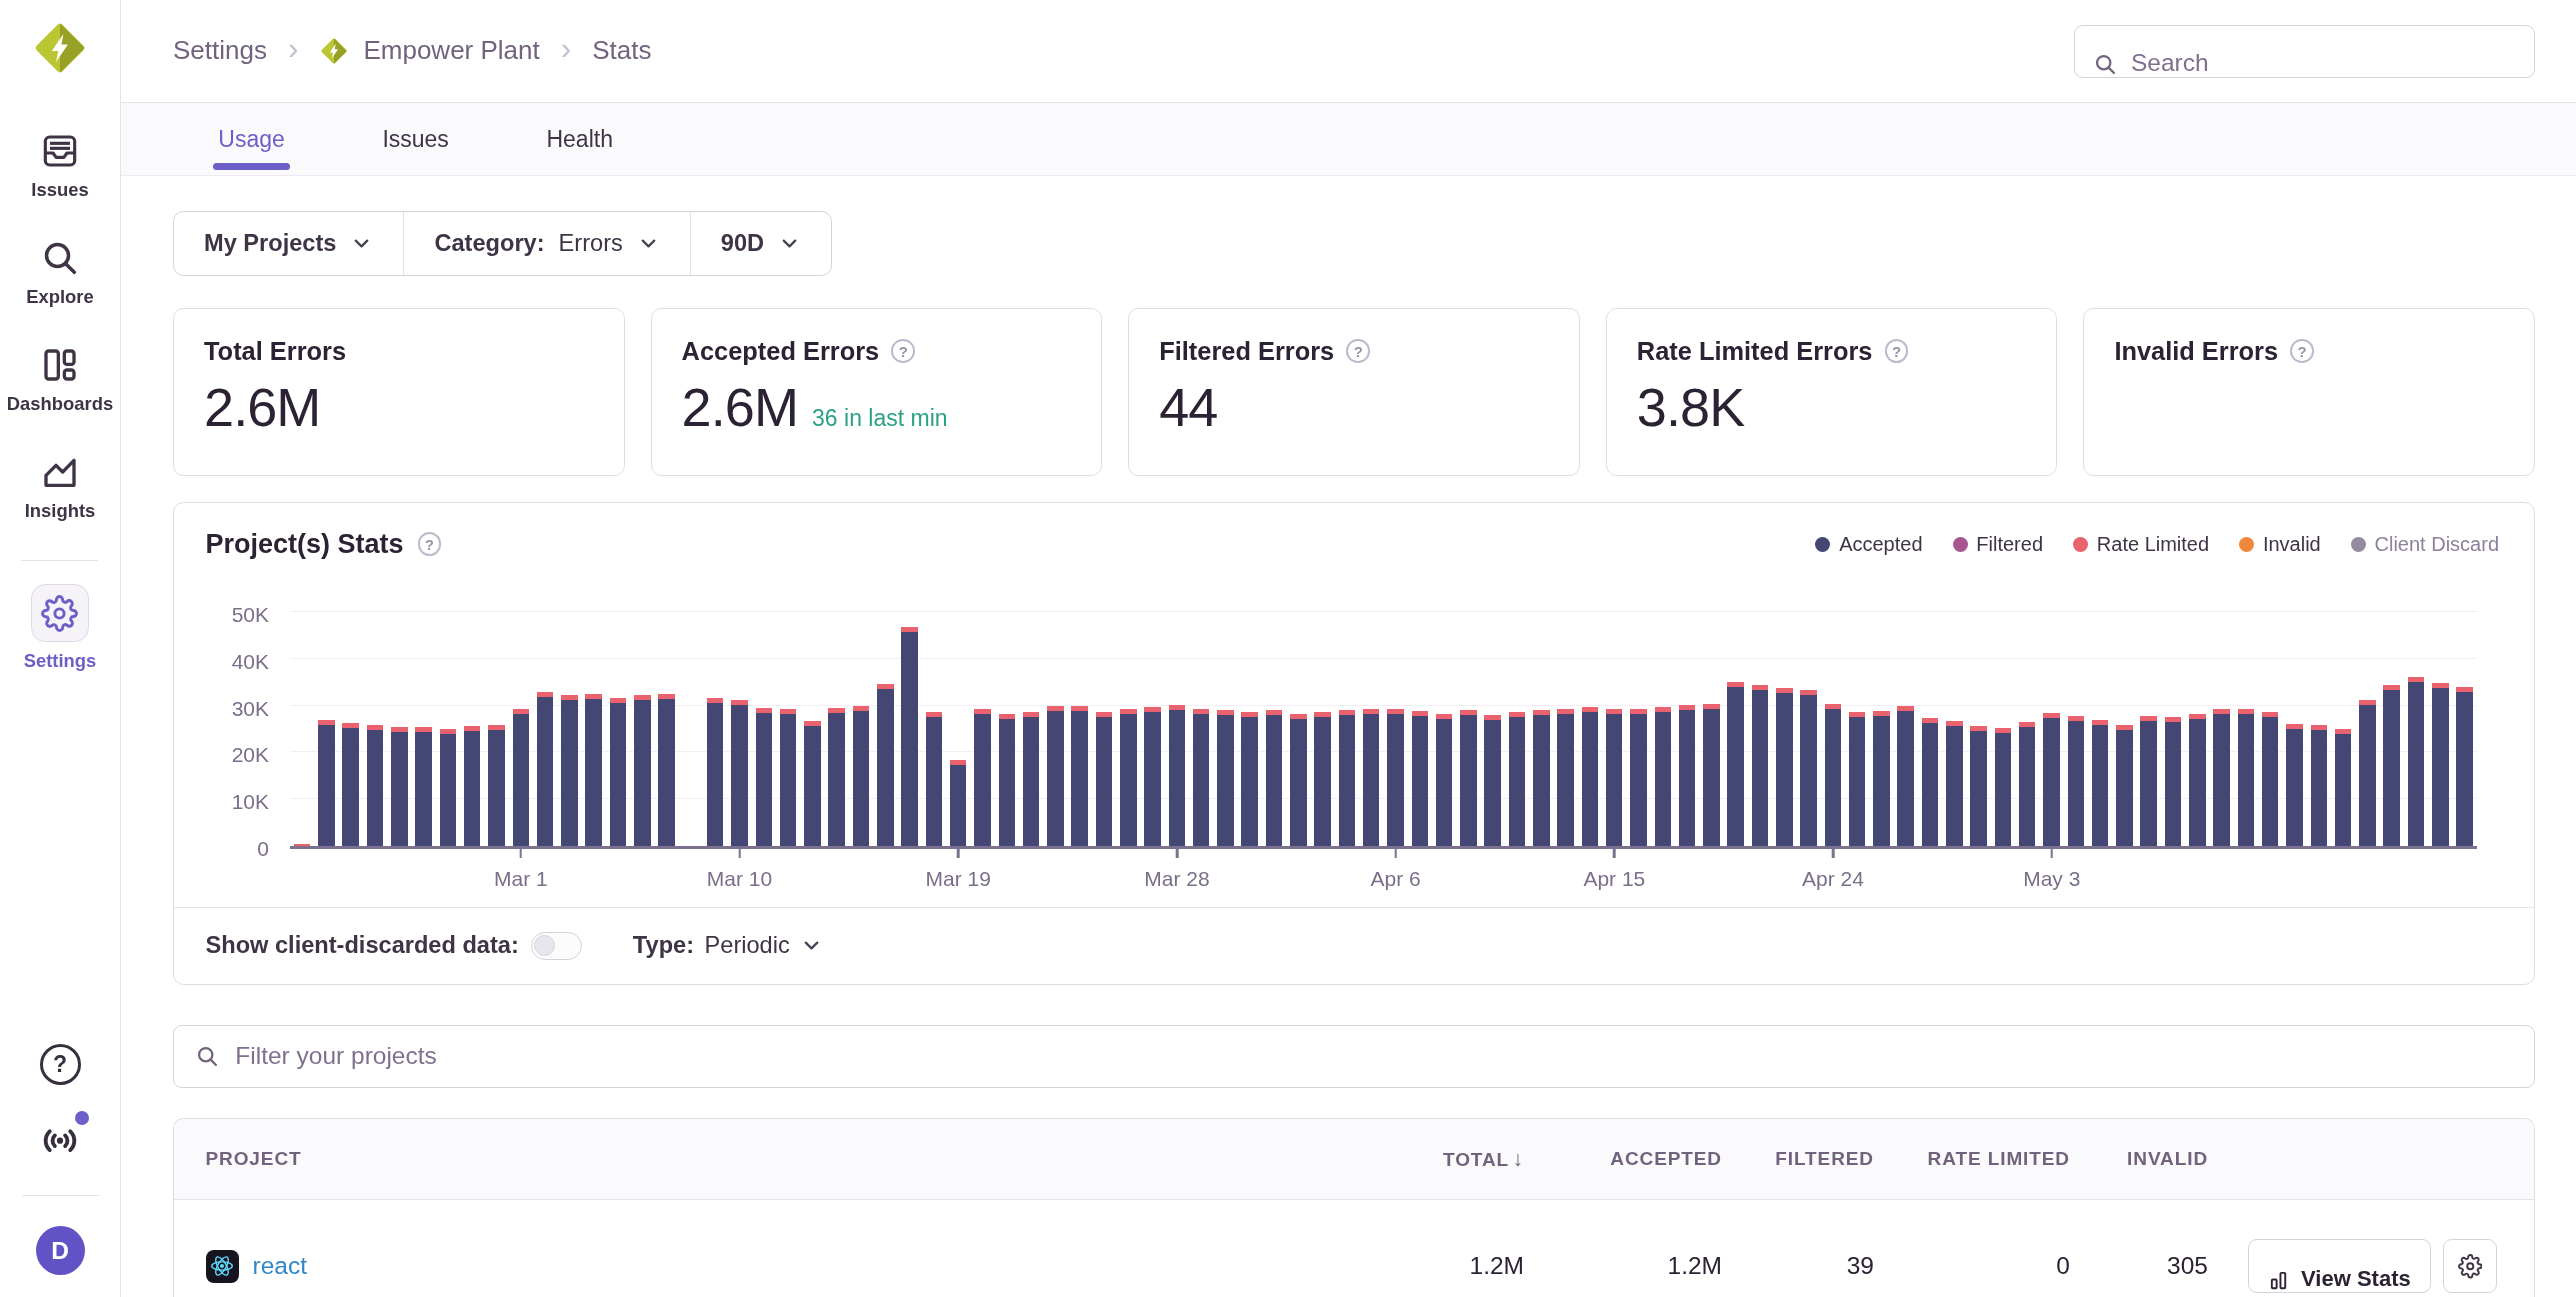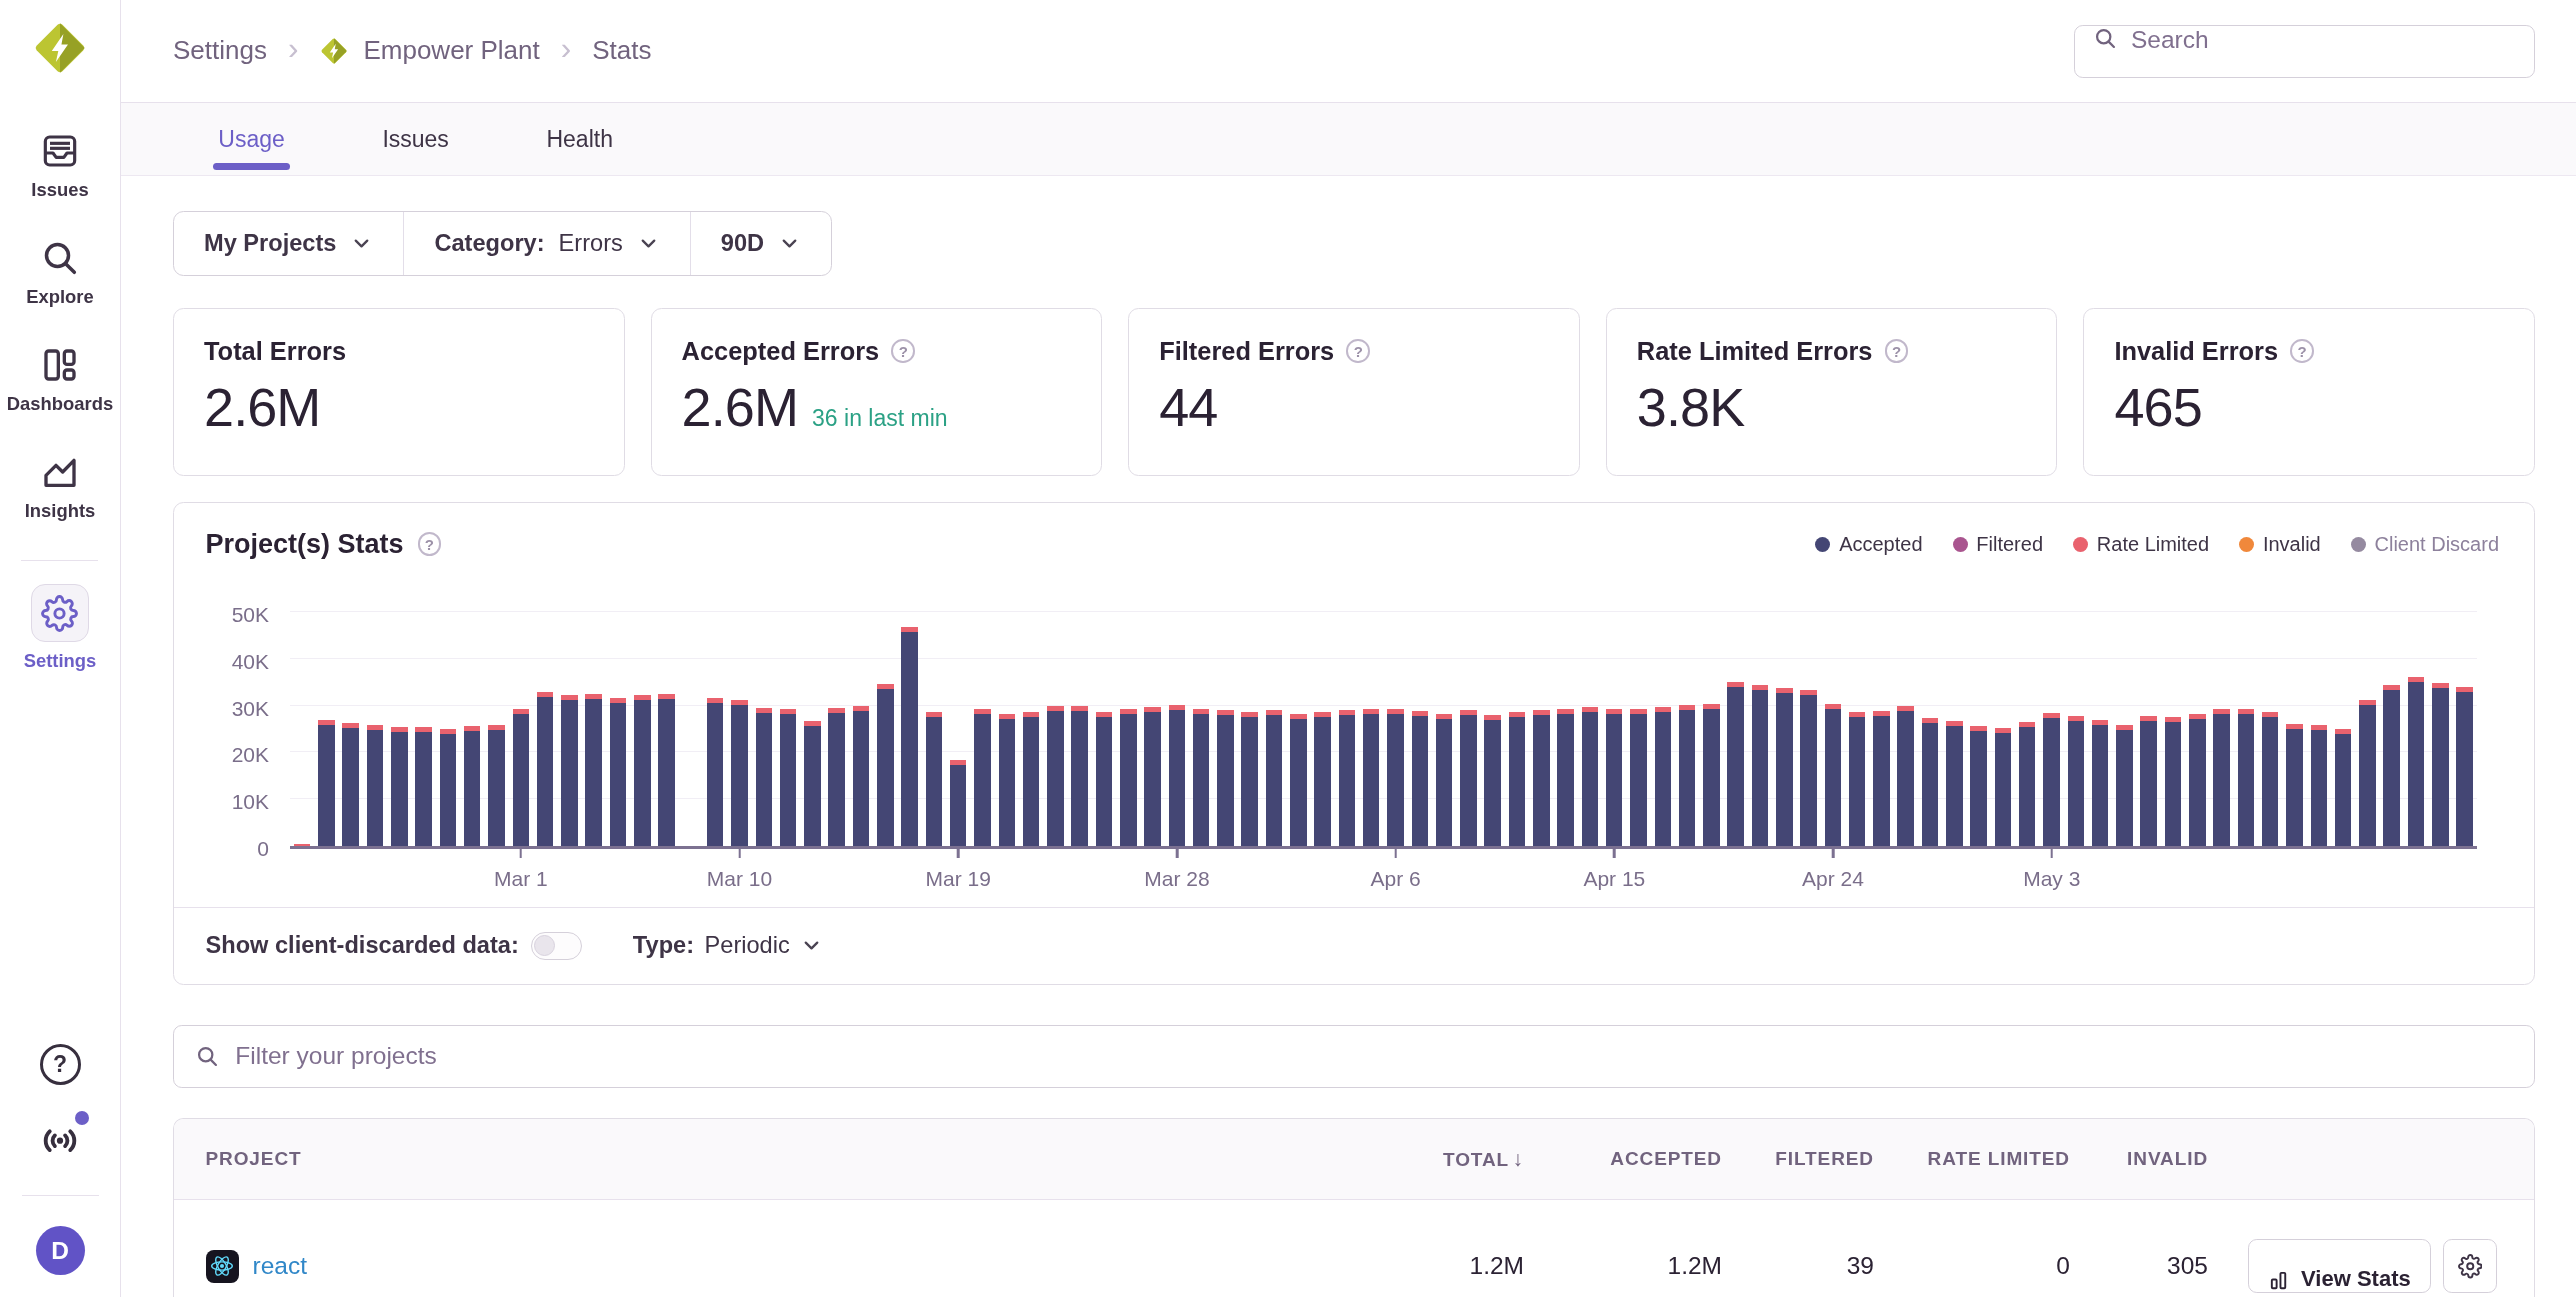--- a/index.html
+++ b/index.html
@@ -26,21 +26,21 @@
   .side-div2 { width:77px; height:0.9px; background:#E7E1EC; margin-top:30px; }
 
   
   .main { flex:1; display:flex; flex-direction:column; min-width:0; }
   .topbar { height:102px; display:flex; align-items:center; justify-content:space-between; padding:0 41px 0 52px; }
   .breadcrumb { display:flex; align-items:center; gap:21px; font-size:26px; color:#71637E; }
   .crumb { cursor:pointer; }
   .crumb-sep { color:#C7BFD0; font-size:31.5px; line-height:1; padding-bottom:5.3px; }
   .crumb-proj { display:flex; align-items:center; gap:14px; }
   .crumb-proj svg { width:30px; height:30px; }
-  .searchbox { width:461px; height:53px; border:1.8px solid #D5D0DA; border-radius:8.8px; display:flex; align-items:flex-start; gap:14px; padding:0 17.5px; background:#fff; }
+  .searchbox { width:461px; height:53px; border:1.8px solid #D5D0DA; border-radius:8.8px; display:flex; align-items:flex-end; gap:14px; padding:0 17.5px; background:#fff; }
   .searchbox svg { width:24.5px; height:24.5px; flex-shrink:0; }
   .searchbox input { border:none; outline:none; font-size:24.5px; color:#3E3446; width:100%; font-family:inherit; }
   .searchbox input::placeholder { color:#80708F; }
 
   .tabbar { background:#FAF9FB; border-top:0.9px solid #E7E1EC; border-bottom:0.9px solid #EDE8F1; padding:0 52px; display:flex; gap:47px; height:74px; }
   .tab { font-size:23px; color:#3E3446; display:flex; align-items:center; position:relative; padding:0 5.3px; cursor:pointer;margin-left:40px; }
   .tab.active { color:#6C5FC7; }
   .tab.active::after { content:""; position:absolute; left:0; right:0; bottom:5.3px; height:7px; border-radius:3.5px; background:#6C5FC7; }
 
   .content { flex:1; padding:35px 41px 0 52px; overflow:hidden; }
@@ -285,23 +285,20 @@
         </div>
         <div class="card-value-row">
             <span class="card-value">3.8K</span>
           </div>
       </div>
       <div class="card">
         <div class="card-title">
           <span>Invalid Errors</span>
           <span class="help-circle">?</span>
         </div>
-        <div class="card-value-row">
-            <span class="card-value">465</span>
-          </div>
       </div>
     </div>
 
     <div class="chart-card">
       <div class="chart-head">
         <div class="chart-title-row">
           <span>Project(s) Stats</span>
           <span class="help-circle">?</span>
         </div>
         <div class="legend">

